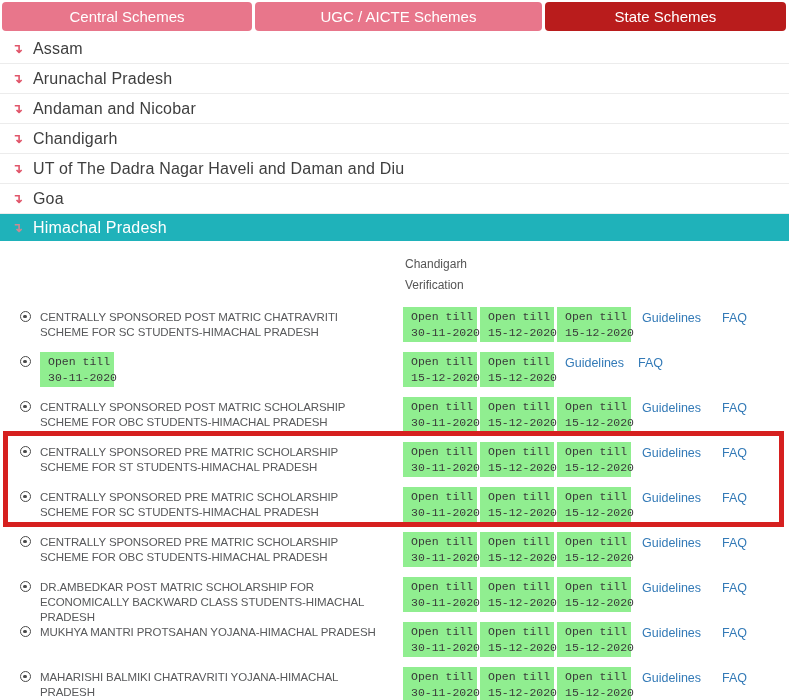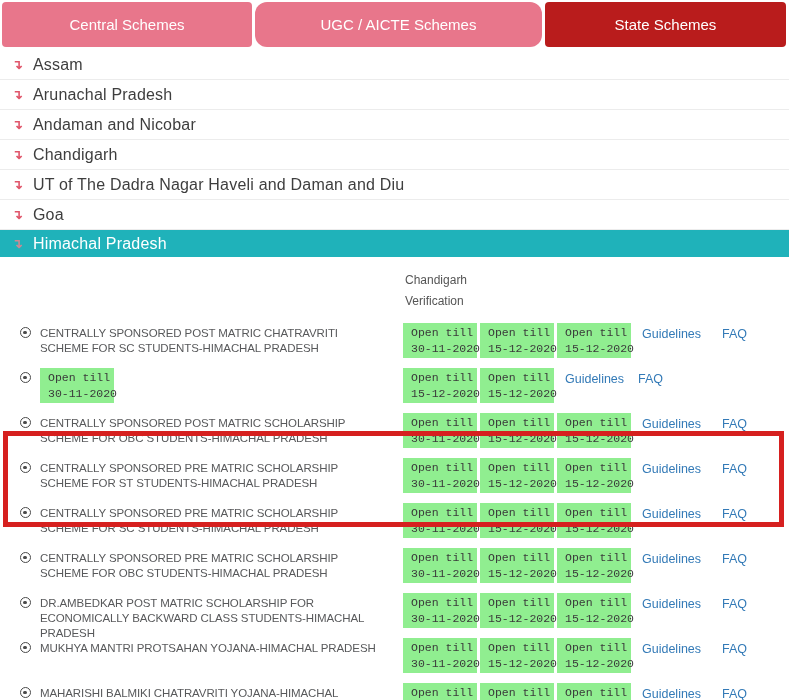--- a/index.html
+++ b/index.html
@@ -7,32 +7,32 @@
   .page {
     position:relative;
     width:789px; height:700px;
     overflow:hidden;
     background:#fff;
     font-family:"Liberation Sans", sans-serif;
     color:#555;
   }
 
   
-  .tabbar { display:flex; gap:3px; margin:2px 3px 0 2px; height:45px; }
+  .tabbar { display:flex; gap:3px; margin:2px 3px 0 2px; height:29px; }
   .tab {
     border-radius:4px;
     background:#e8768b;
     color:#fff;
     font-size:15px;
     display:flex; align-items:center; justify-content:center;
     cursor:pointer;
     white-space:nowrap;
   }
   .tab.t1 { flex:251 0 0; }
-  .tab.t2 { flex:288 0 0;border-radius:12px; }
+  .tab.t2 { flex:288 0 0; }
   .tab.t3 { flex:242 0 0; }
   .tab.active { background:#b91c1c; }
 
   
   .states { margin-top:3px; }
   .state-row {
     height:30px;
     display:flex; align-items:center;
     padding-left:12px;
     border-bottom:1px solid #ececec;

